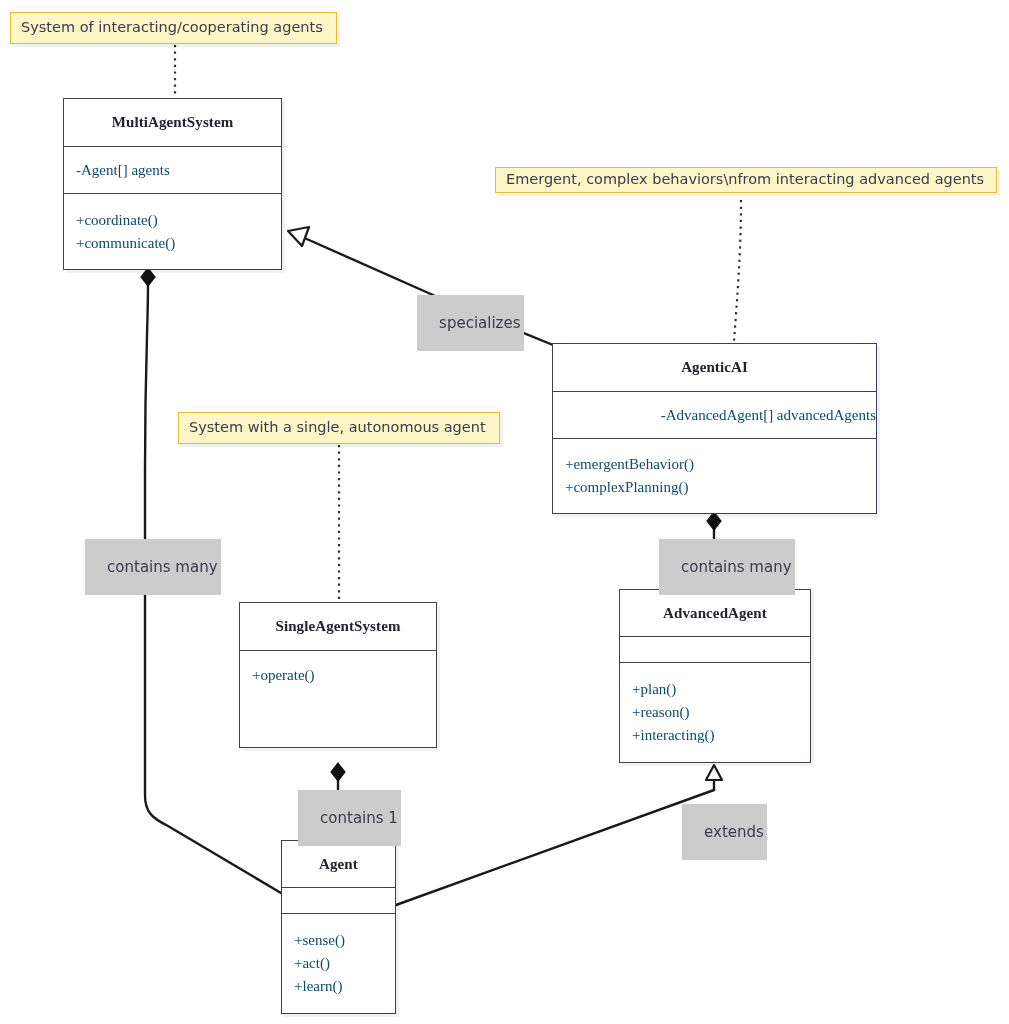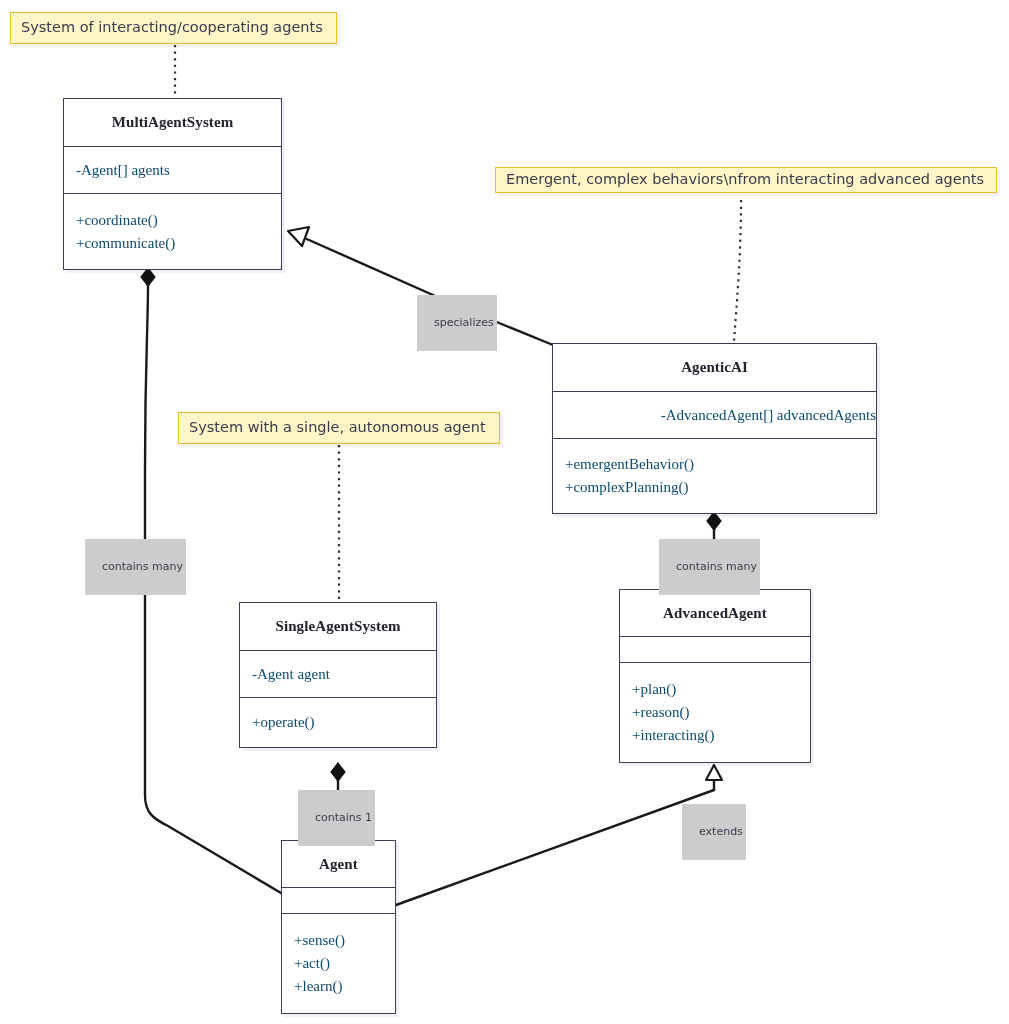--- a/index.html
+++ b/index.html
@@ -77,21 +77,21 @@
     white-space: pre;
     box-shadow: 3px 3px 0 0 rgba(0,0,0,0.055);
     z-index: 6;
   }
 
   
   .edge-label {
     position: absolute;
     background: #cccccc;
     color: #3b3b4d;
-    font-size: 11px;
+    font-size: 15px;
     line-height: 18px;
     padding: 1px 3px;
     white-space: pre;
     z-index: 7;
   }
 </style>
 </head>
 <body>
 
 <div id="diagram-root">
@@ -165,23 +165,20 @@
     </div>
     <div class="compartment cls-methods" style="height:75px;">
       <div class="member">+emergentBehavior()</div>
       <div class="member">+complexPlanning()</div>
     </div>
   </div>
 
   <div class="uml-class" style="left:239px; top:602px; width:198px; height:146px;">
     <div class="compartment cls-title" style="height:47px;">
       <span>SingleAgentSystem</span>
-    </div>
-    <div class="compartment cls-attrs" style="height:47px;">
-      <div class="member">-Agent agent</div>
     </div>
     <div class="compartment cls-methods" style="height:49px;">
       <div class="member">+operate()</div>
     </div>
   </div>
 
   <div class="uml-class" style="left:619px; top:589px; width:192px; height:174px;">
     <div class="compartment cls-title" style="height:46px;">
       <span>AdvancedAgent</span>
     </div>

